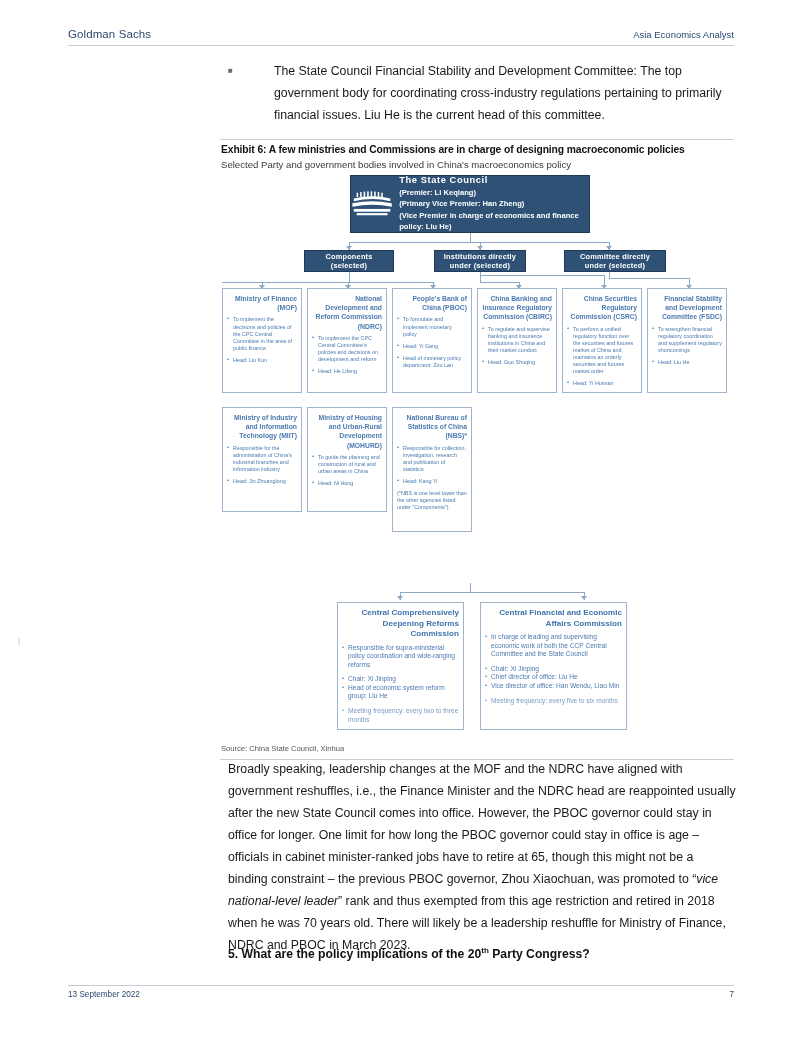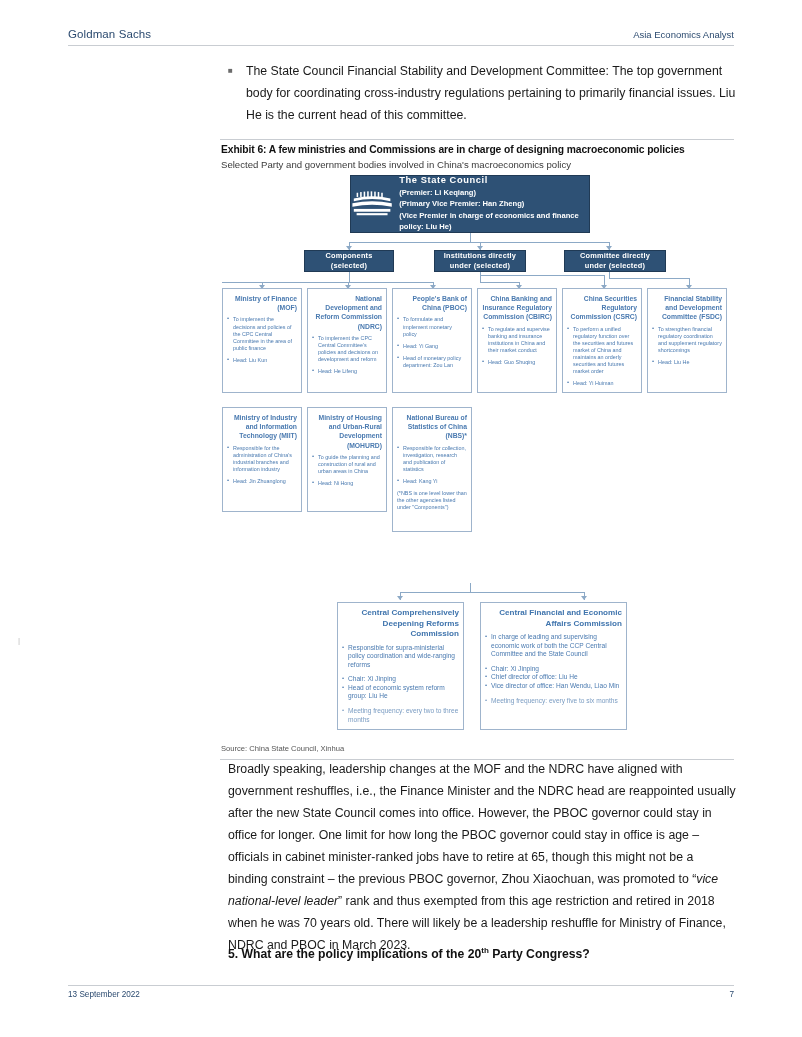--- a/index.html
+++ b/index.html
@@ -61,20 +61,21 @@
     flex: 0 0 18px;
     color: #6b6b6b;
     font-size: 8px;
     line-height: 22px;
   }
   .bullet-text {
     flex: 1;
     font-size: 12.3px;
     line-height: 22px;
     color: #1a1a1a;
+    margin-left: 28px;
   }
   
   .exh-rule-top {
     position: absolute;
     left: 220px;
     top: 139px;
     width: 514px;
     height: 1px;
     background: #c9cdd2;
   }
@@ -121,20 +122,21 @@
     position: absolute;
     box-sizing: border-box;
   }
   .navybox {
     background: #2e5175;
     border: 1px solid #203a55;
     color: #ffffff;
     text-align: center;
     display: flex;
     align-items: center;
+    justify-content: center;
     flex-direction: column;
   }
   .statecouncil {
     left: 130px; top: 0px; width: 240px; height: 58px;
     flex-direction: row;
     gap: 6px;
   }
   .sc-text { text-align: left; line-height: 11.5px; }
   .sc-title { font-size: 9.3px; font-weight: bold; letter-spacing: .6px; }
   .sc-line { font-size: 7.6px; font-weight: bold; }

